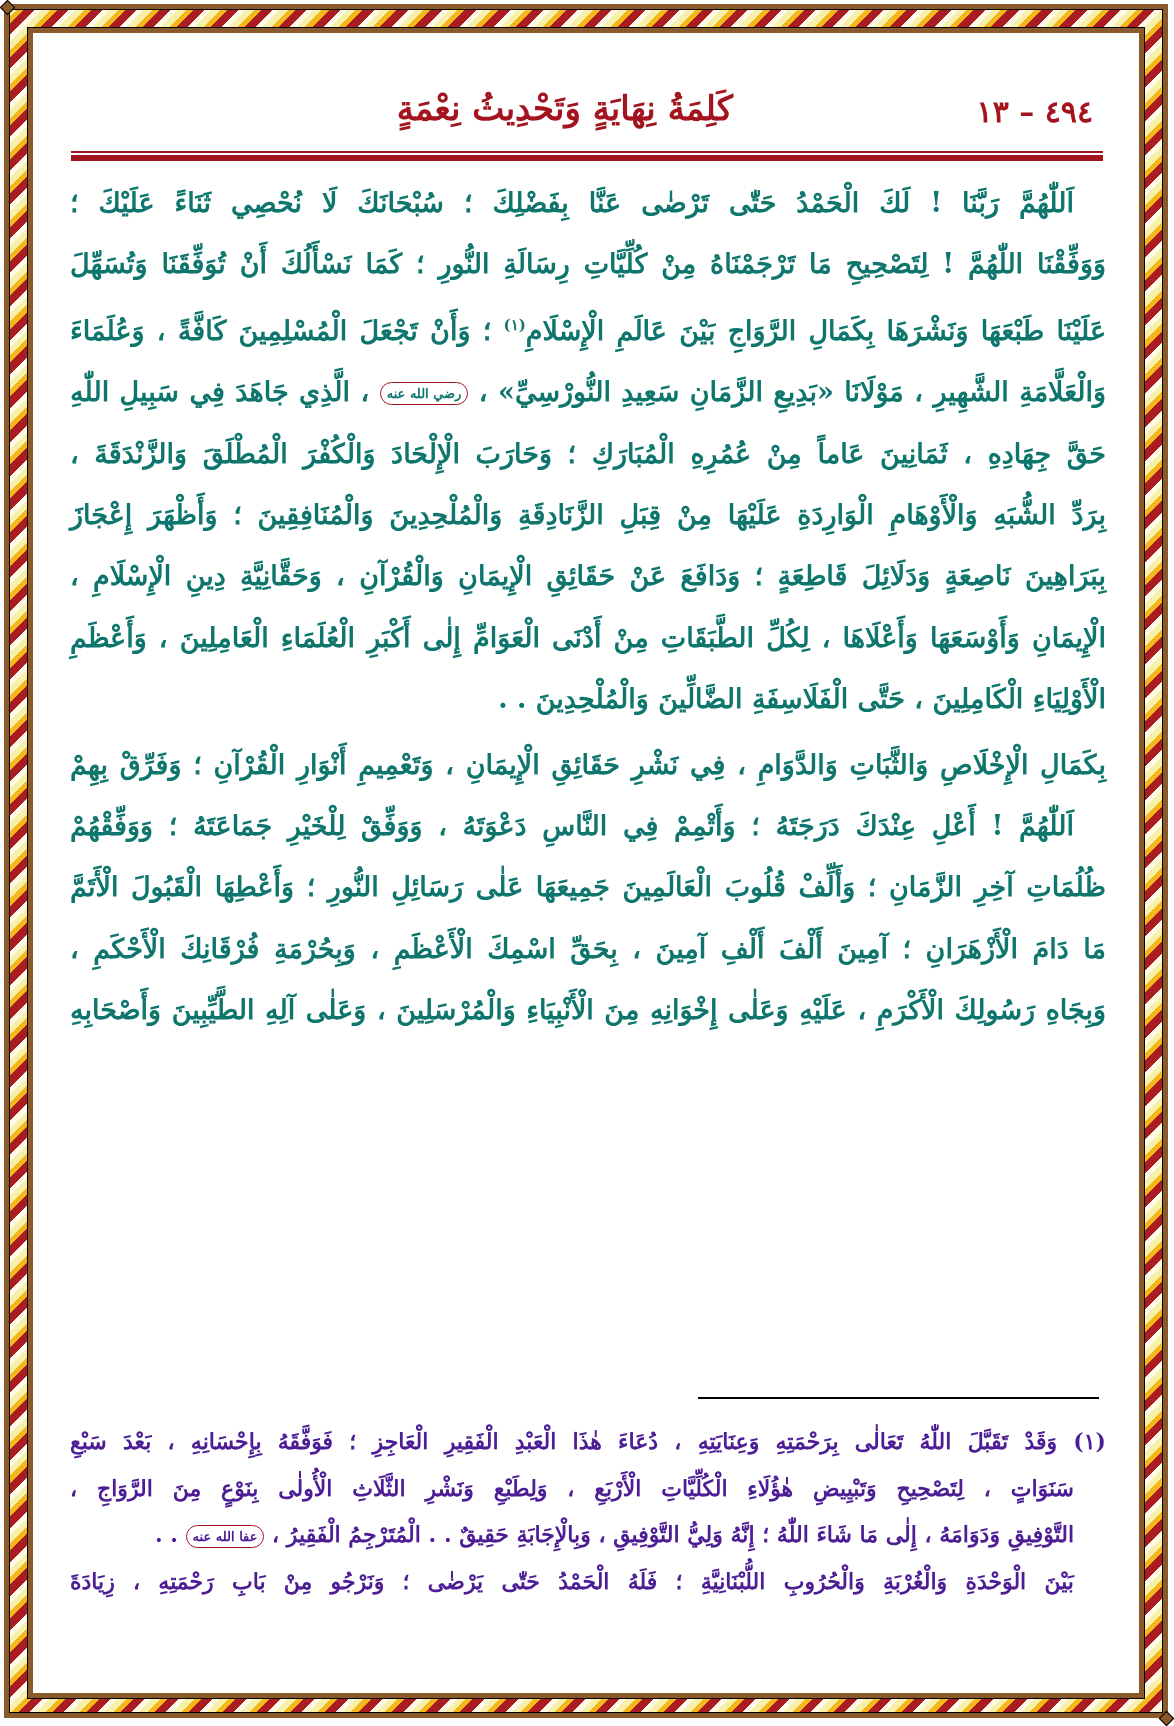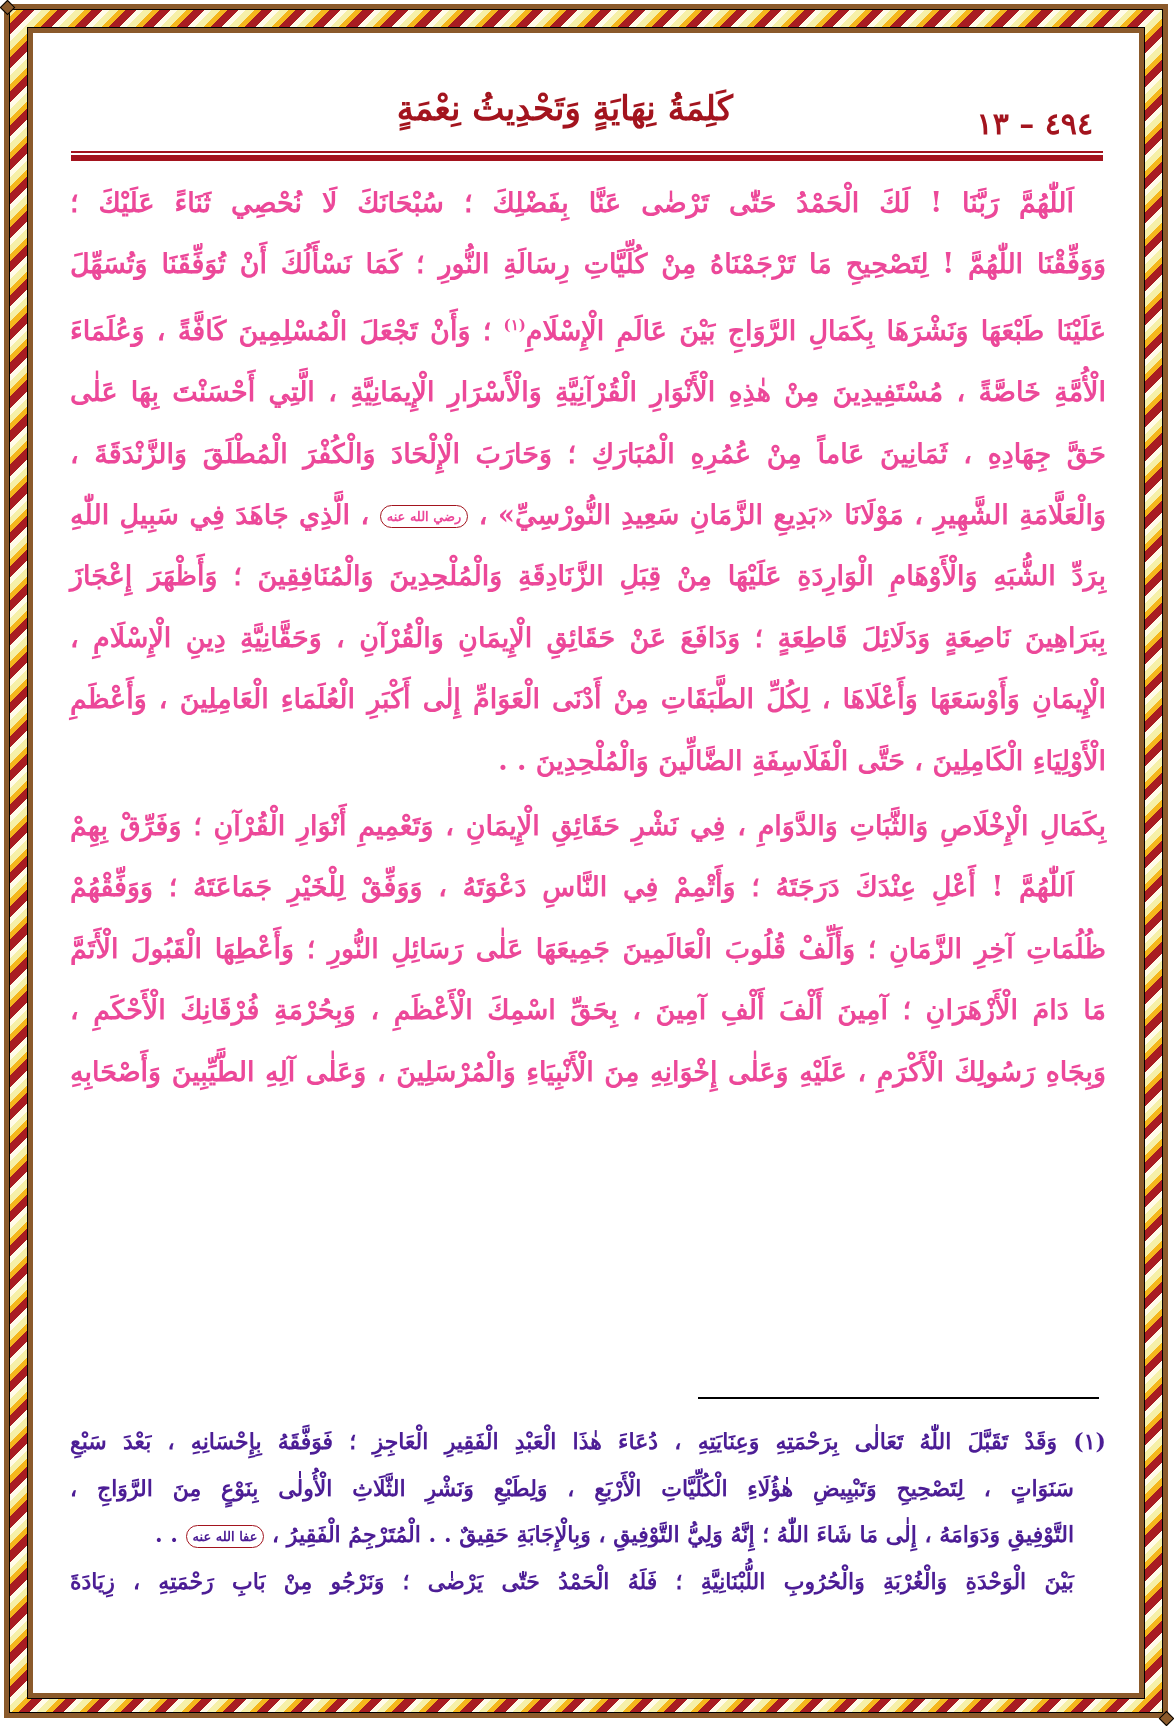--- a/index.html
+++ b/index.html
@@ -31,42 +31,42 @@
     }
 
     
     .page-header {
       position: absolute; left: 71px; top: 86px; width: 1032px; height: 50px;
       direction: rtl;
       font-family: "DejaVu Serif", serif;
       color: #A3141E; font-weight: bold;
     }
     .page-number {
-      position: absolute; right: 10px; top: 20px;
+      position: absolute; right: 10px; top: 8px;
       font-size: 30px; letter-spacing: 2px;
     }
     .page-title {
       position: absolute; right: 370px; top: 2px;
       font-size: 34px;
       text-align: center;
     }
     .rule-thin {
       position: absolute; left: 71px; top: 151px; width: 1032px; height: 2px; background: #A3141E;
     }
     .rule-thick {
       position: absolute; left: 71px; top: 155px; width: 1032px; height: 6px; background: #A3141E;
     }
 
     
     .main-text {
       position: absolute; left: 70px; top: 172px; width: 1036px;
       direction: rtl; text-align: justify; text-align-last: right;
       font-family: "DejaVu Serif", serif;
       font-size: 27px; line-height: 61.4px; font-weight: bold;
-      color: #ec4899;
+      color: #0f766e;
     }
     .line { display: block; text-align: justify; text-align-last: justify; }
     .line.last { text-align-last: right; }
     .fn-ref { font-size: 15px; vertical-align: super; }
     .honorific {
       display: inline-block; font-size: 13px; line-height: 1; border: 1.5px solid #A3141E;
       border-radius: 14px; padding: 4px 6px; vertical-align: middle;
     }
 
     .footnote-separator {
@@ -95,23 +95,22 @@
   <span class="page-title">كَلِمَةُ نِهَايَةٍ وَتَحْدِيثُ نِعْمَةٍ</span>
 </div>
 <div class="rule-thin"></div>
 <div class="rule-thick"></div>
 
 <div class="main-text">
   <div>
     <span class="line" style="padding-right:32px">اَللّٰهُمَّ رَبَّنَا ! لَكَ الْحَمْدُ حَتّٰى تَرْضٰى عَنَّا بِفَضْلِكَ ؛ سُبْحَانَكَ لَا نُحْصِي ثَنَاءً عَلَيْكَ ؛</span>
     <span class="line">وَوَفِّقْنَا اللّٰهُمَّ ! لِتَصْحِيحِ مَا تَرْجَمْنَاهُ مِنْ كُلِّيَّاتِ رِسَالَةِ النُّورِ ؛ كَمَا نَسْأَلُكَ أَنْ تُوَفِّقَنَا وَتُسَهِّلَ</span>
     <span class="line"><span>عَلَيْنَا طَبْعَهَا وَنَشْرَهَا بِكَمَالِ الرَّوَاجِ بَيْنَ عَالَمِ الْإِسْلَامِ</span><span class="fn-ref">(١)</span><span> ؛ وَأَنْ تَجْعَلَ الْمُسْلِمِينَ كَافَّةً ، وَعُلَمَاءَ</span></span>
-    <span class="line">الْأُمَّةِ خَاصَّةً ، مُسْتَفِيدِينَ مِنْ هٰذِهِ الْأَنْوَارِ الْقُرْآنِيَّةِ وَالْأَسْرَارِ الْإِيمَانِيَّةِ ، الَّتِي أَحْسَنْتَ بِهَا عَلٰى</span>
+    <span class="line"><span>وَالْعَلَّامَةِ الشَّهِيرِ ، مَوْلَانَا «بَدِيعِ الزَّمَانِ سَعِيدِ النُّورْسِيِّ» ،</span> <span class="honorific">رضي الله عنه</span><span> ، الَّذِي جَاهَدَ فِي سَبِيلِ اللّٰهِ</span></span>
     <span class="line">حَقَّ جِهَادِهِ ، ثَمَانِينَ عَاماً مِنْ عُمُرِهِ الْمُبَارَكِ ؛ وَحَارَبَ الْإِلْحَادَ وَالْكُفْرَ الْمُطْلَقَ وَالزَّنْدَقَةَ ،</span>
-    <span class="line"><span>وَالْعَلَّامَةِ الشَّهِيرِ ، مَوْلَانَا «بَدِيعِ الزَّمَانِ سَعِيدِ النُّورْسِيِّ» ،</span> <span class="honorific">رضي الله عنه</span><span> ، الَّذِي جَاهَدَ فِي سَبِيلِ اللّٰهِ</span></span>
     <span class="line">بِرَدِّ الشُّبَهِ وَالْأَوْهَامِ الْوَارِدَةِ عَلَيْهَا مِنْ قِبَلِ الزَّنَادِقَةِ وَالْمُلْحِدِينَ وَالْمُنَافِقِينَ ؛ وَأَظْهَرَ إِعْجَازَ</span>
     <span class="line">بِبَرَاهِينَ نَاصِعَةٍ وَدَلَائِلَ قَاطِعَةٍ ؛ وَدَافَعَ عَنْ حَقَائِقِ الْإِيمَانِ وَالْقُرْآنِ ، وَحَقَّانِيَّةِ دِينِ الْإِسْلَامِ ،</span>
     <span class="line">الْإِيمَانِ وَأَوْسَعَهَا وَأَعْلَاهَا ، لِكُلِّ الطَّبَقَاتِ مِنْ أَدْنَى الْعَوَامِّ إِلٰى أَكْبَرِ الْعُلَمَاءِ الْعَامِلِينَ ، وَأَعْظَمِ</span>
     <span class="line last">الْأَوْلِيَاءِ الْكَامِلِينَ ، حَتَّى الْفَلَاسِفَةِ الضَّالِّينَ وَالْمُلْحِدِينَ . .</span>
   </div>
   <div style="margin-top:4px">
     <span class="line">بِكَمَالِ الْإِخْلَاصِ وَالثَّبَاتِ وَالدَّوَامِ ، فِي نَشْرِ حَقَائِقِ الْإِيمَانِ ، وَتَعْمِيمِ أَنْوَارِ الْقُرْآنِ ؛ وَفَرِّقْ بِهِمْ</span>
     <span class="line" style="padding-right:32px">اَللّٰهُمَّ ! أَعْلِ عِنْدَكَ دَرَجَتَهُ ؛ وَأَتْمِمْ فِي النَّاسِ دَعْوَتَهُ ، وَوَفِّقْ لِلْخَيْرِ جَمَاعَتَهُ ؛ وَوَفِّقْهُمْ</span>
     <span class="line">ظُلُمَاتِ آخِرِ الزَّمَانِ ؛ وَأَلِّفْ قُلُوبَ الْعَالَمِينَ جَمِيعَهَا عَلٰى رَسَائِلِ النُّورِ ؛ وَأَعْطِهَا الْقَبُولَ الْأَتَمَّ</span>
     <span class="line">مَا دَامَ الْأَزْهَرَانِ ؛ آمِينَ أَلْفَ أَلْفِ آمِينَ ، بِحَقِّ اسْمِكَ الْأَعْظَمِ ، وَبِحُرْمَةِ فُرْقَانِكَ الْأَحْكَمِ ،</span>

